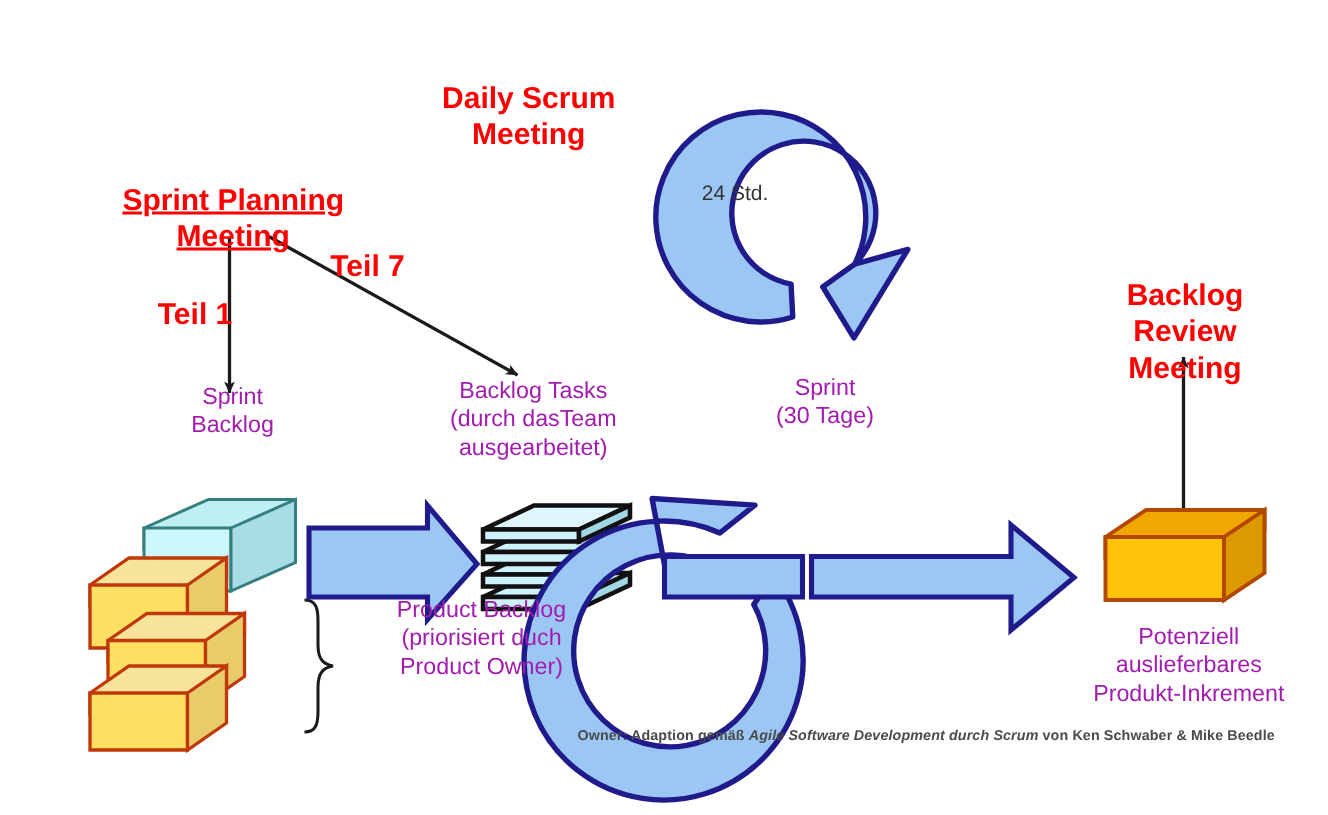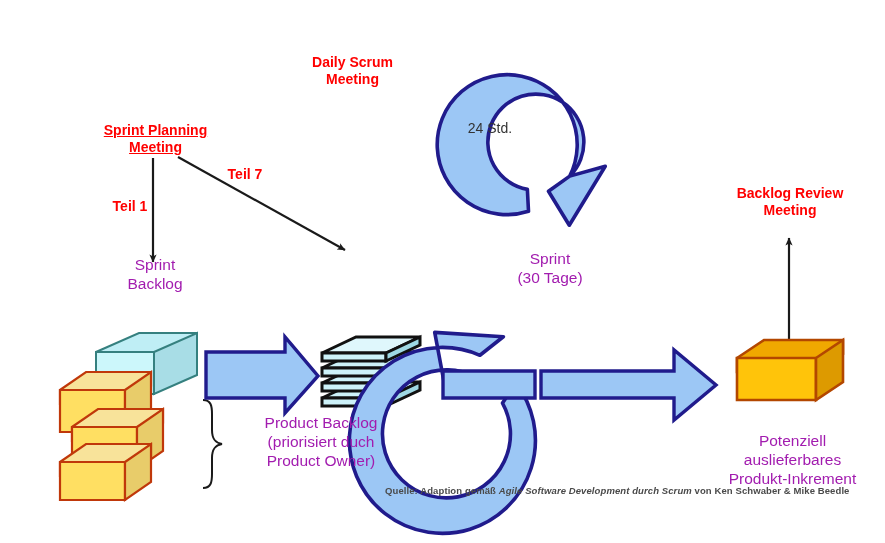--- a/index.html
+++ b/index.html
@@ -28,21 +28,21 @@
   }
   .lbl {
     position: absolute;
     text-align: center;
     line-height: 1.22;
     white-space: pre-line;
   }
   .lbl-red {
     color: #ff0000;
     font-weight: bold;
-    font-size: 14px;
+    font-size: 20px;
   }
   .lbl-black {
     color: #a21caf;
     font-size: 15.5px;
   }
   .lbl-small {
     color: #333333;
     font-size: 14px;
   }
   .citation {
@@ -175,31 +175,34 @@
 
   <div class="lbl lbl-red" style="left:280px; top:54px; width:145px;">Daily Scrum
 Meeting</div>
 
   <div class="lbl lbl-red" style="left:715px; top:185px; width:150px;">Backlog Review
 Meeting</div>
 
   <div class="lbl lbl-black" style="left:95px; top:256px; width:120px;">Sprint
 Backlog</div>
 
-
-  <div class="lbl lbl-black" style="left:231px; top:414px; width:180px;">Product Backlog
+  <div class="lbl lbl-black" style="left:268px; top:252px; width:175px;">Backlog Tasks
+(durch dasTeam
+ausgearbeitet)</div>
+
+  <div class="lbl lbl-black" style="left:231px; top:398px; width:180px;">Product Backlog
 (priorisiert duch
 Product Owner)</div>
 
   <div class="lbl lbl-small" style="left:435px; top:120px; width:110px;">24 Std.</div>
 
   <div class="lbl lbl-black" style="left:495px; top:250px; width:110px;">Sprint
 (30 Tage)</div>
 
-  <div class="lbl lbl-black" style="left:700px; top:416px; width:185px;margin-top:16px;">Potenziell
+  <div class="lbl lbl-black" style="left:700px; top:416px; width:185px;">Potenziell
 auslieferbares
 Produkt-Inkrement</div>
 
   <div class="citation">
-    <span>Quelle: Adaption gemäß </span><i>Agile Software Development durch Scrum</i><span> von Ken Schwaber &amp; Mike Beedle</span>
+    <span>Owner: Adaption gemäß </span><i>Agile Software Development durch Scrum</i><span> von Ken Schwaber &amp; Mike Beedle</span>
   </div>
 
 </div>
 
 </body></html>

